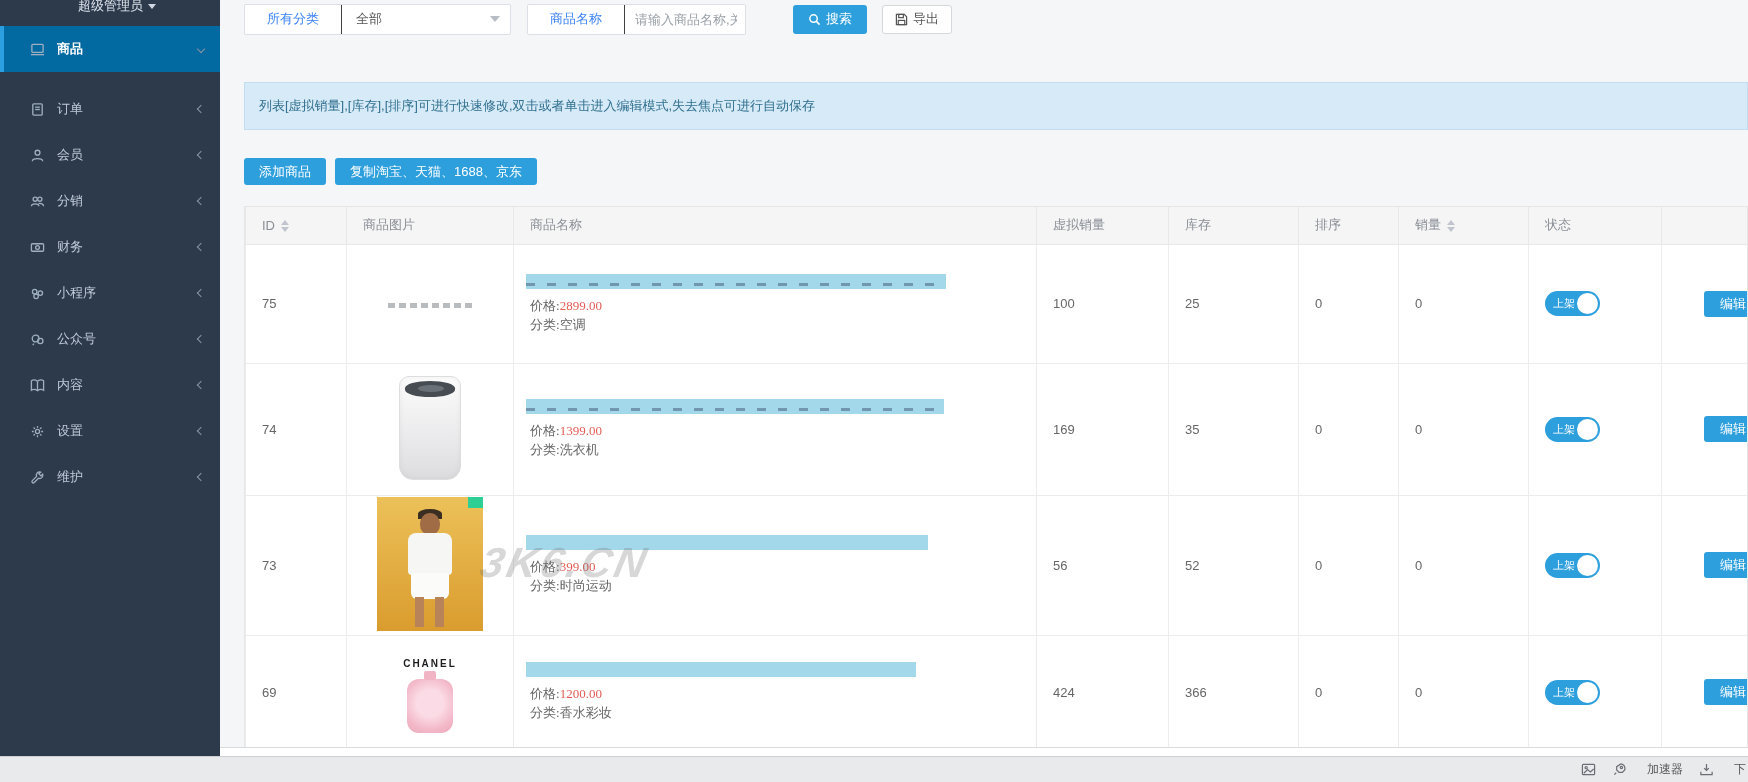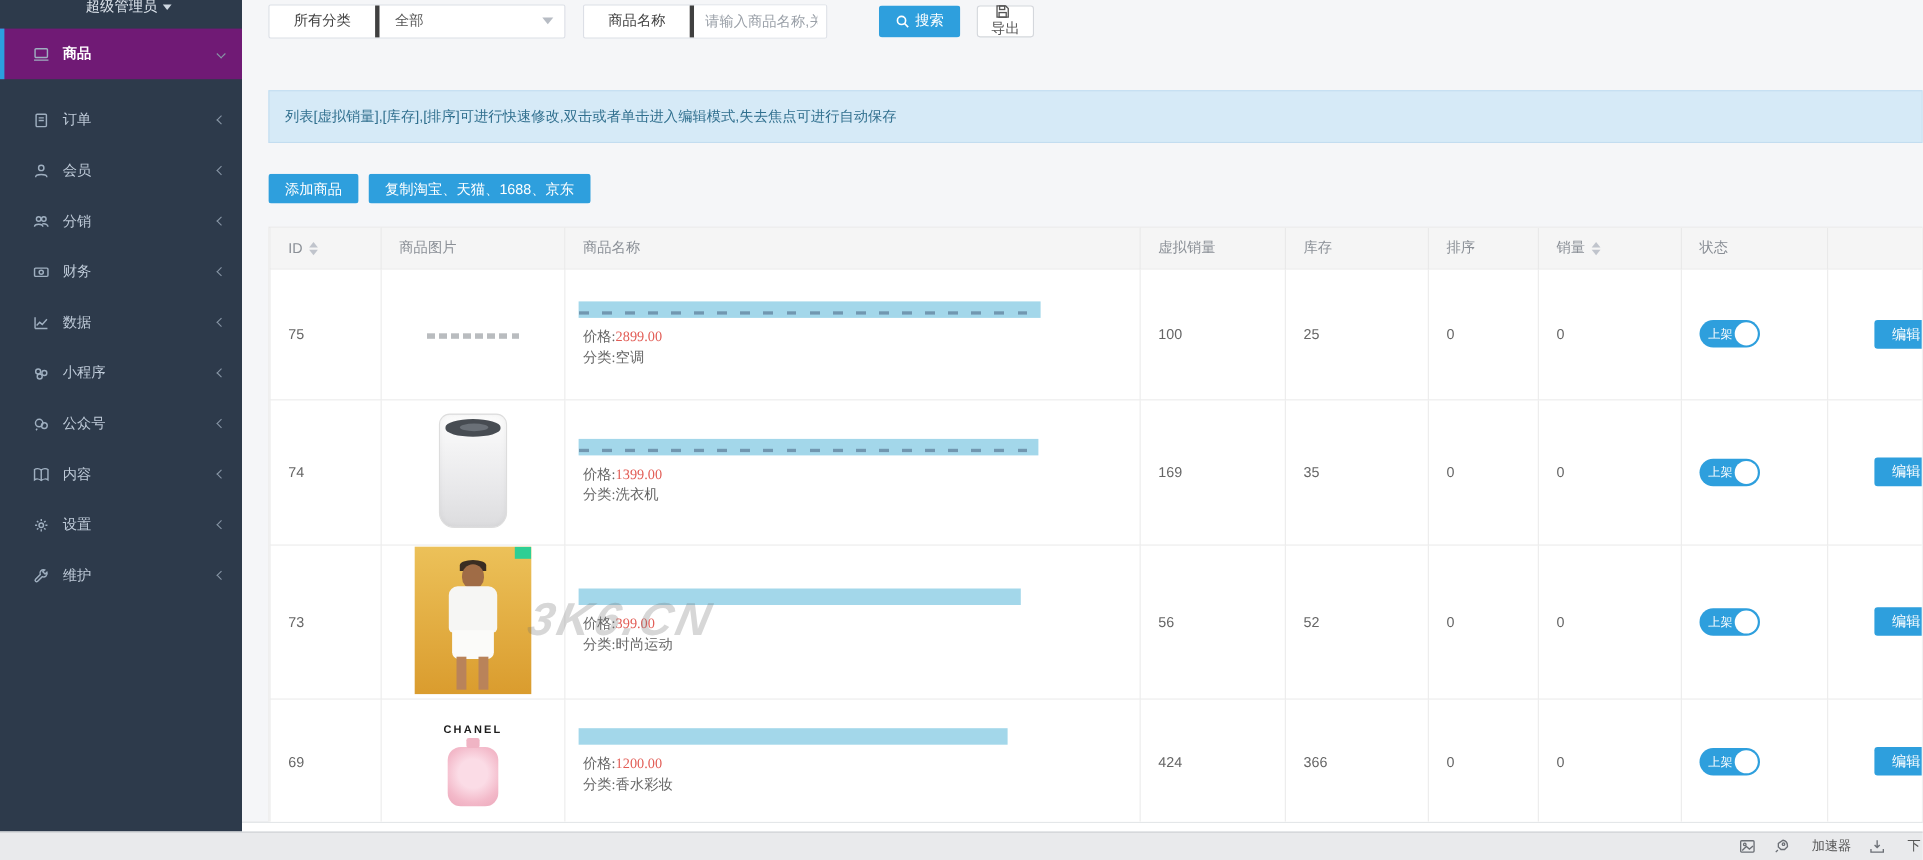--- a/index.html
+++ b/index.html
@@ -3,49 +3,49 @@
 <meta charset="utf-8">
 <style>
   * { margin:0; padding:0; box-sizing:border-box; }
   html,body { width:1748px; height:782px; overflow:hidden; }
   body { font-family:"Liberation Sans","DejaVu Sans",sans-serif; background:#f5f6f8; position:relative; font-size:13px; color:#666; }
 
   
   .sidebar { position:absolute; left:0; top:0; width:220px; height:756px; background:#2d3a4b; color:#bfcbd9; z-index:5; }
   .user-row { height:24px; margin-top:-6px; display:flex; align-items:center; padding-left:78px; color:#dfe6ee; font-size:13px; white-space:nowrap; }
   .user-caret { width:0;height:0;border-left:4px solid transparent;border-right:4px solid transparent;border-top:5px solid #cfd8e2; margin-left:5px; }
-  .menu-group-active { margin-top:8px; background:#701a75; border-left:4px solid #2b9fe0; }
+  .menu-group-active { margin-top:8px; background:#0369a1; border-left:4px solid #2b9fe0; }
   .side-item { height:46px; display:flex; align-items:center; padding:0 16px 0 30px; cursor:pointer; position:relative; }
   .menu-group-active .side-item { padding-left:26px; }
   .side-item .lbl { margin-left:12px; font-size:13px; }
   .side-item.parent .lbl { color:#fff; font-weight:bold; }
   .side-item .chev { margin-left:auto; }
   .chev { display:inline-block; width:6px; height:6px; border-style:solid; border-color:#8795a5; border-width:0 1.5px 1.5px 0; }
   .chev.down { transform:rotate(45deg); }
   .chev.left { transform:rotate(135deg); }
   .submenu .sub-item { height:32px; display:flex; align-items:center; padding-left:58px; font-size:13px; color:#bfcbd9; cursor:pointer; }
   .submenu .sub-item.active { color:#fff; font-weight:bold; }
   .submenu { padding-bottom:10px; }
   .side-list { margin-top:14px; }
   .icon-svg { width:15px; height:15px; stroke:#9fafc0; fill:none; stroke-width:1.4; flex:0 0 auto; }
 
   
   .content { position:absolute; left:220px; top:0; right:0; height:748px; background:#f5f6f8; border-bottom:1px solid #d9dbdf; overflow:hidden; }
 
   .filterbar { position:absolute; left:24px; top:3px; display:flex; align-items:center; height:32px; }
   .fgroup { display:flex; align-items:stretch; height:31px; background:#fff; border:1px solid #dcdfe6; border-radius:2px; }
-  .fgroup .flabel { display:flex; align-items:center; padding:4px 22px; color:#404040; border-right:4px solid #404040; white-space:nowrap; }
+  .fgroup .flabel { display:flex; align-items:center; padding:4px 22px; color:#3b82f6; border-right:1px solid #404040; white-space:nowrap; }
   .fselect { display:flex; align-items:center; width:168px; padding:0 10px 0 14px; color:#555; cursor:pointer; }
   .fselect .sel-caret { margin-left:auto; width:0;height:0;border-left:5px solid transparent;border-right:5px solid transparent;border-top:6px solid #b7bcc4; }
   .finput { border:none; outline:none; width:120px; padding:0 8px 0 10px; font-size:13px; color:#333; font-family:inherit; }
   .finput::placeholder { color:#9aa0a8; }
   .gap16 { width:16px; } .gap47 { width:47px; } .gap15 { width:15px; }
   .btn { display:inline-flex; align-items:center; justify-content:center; height:29px; border-radius:3px; font-size:13px; cursor:pointer; border:1px solid transparent; white-space:nowrap; font-family:inherit;text-align:right; }
   .btn-primary { background:#2e9fdd; color:#fff; padding:0 14px; }
-  .btn-plain { background:#fff; color:#555; border-color:#d4d7dc; padding:0 12px;flex-direction:column; }
+  .btn-plain { background:#fff; color:#555; border-color:#d4d7dc; padding:0 12px; }
   .btn .bicon { margin-right:5px; display:inline-flex; }
 
   .notice { position:absolute; left:24px; right:0; top:82px; height:48px; background:#d6eaf7; border:1px solid #c3ddf0; display:flex; align-items:center; padding-left:14px; color:#31708f; font-size:13px; }
 
   .action-row { position:absolute; left:24px; top:158px; display:flex; gap:9px; }
   .action-row .btn { height:27px; }
 
   
   .table-wrap { position:absolute; left:24px; top:206px; width:1504px; height:542px; overflow:hidden; background:#fff; border:1px solid #e6e6e6; }
   .tbl { width:1566px; border-collapse:collapse; table-layout:fixed; }
@@ -144,29 +144,20 @@
         </svg>
       <span class="lbl">分销</span>
         <span class="chev left"></span>
     </div>
     <div class="side-item">
       <svg class="icon-svg" viewBox="0 0 16 16">
           <rect x="1.5" y="4" width="13" height="8" rx="1"></rect>
           <circle cx="8" cy="8" r="2"></circle>
         </svg>
       <span class="lbl">财务</span>
-        <span class="chev left"></span>
-    </div>
-    <div class="side-item">
-      <svg class="icon-svg" viewBox="0 0 16 16">
-          <path d="M2 13.5 L2 2.5"></path>
-          <path d="M2 13.5 L14 13.5"></path>
-          <path d="M3.5 10.5 L6.5 7.5 L9 9.5 L13.5 4.5"></path>
-        </svg>
-      <span class="lbl">数据</span>
         <span class="chev left"></span>
     </div>
     <div class="side-item">
       <svg class="icon-svg" viewBox="0 0 16 16">
           <circle cx="5" cy="6" r="2.4"></circle>
           <circle cx="11" cy="7.5" r="2.4"></circle>
           <circle cx="6.5" cy="11" r="2.4"></circle>
         </svg>
       <span class="lbl">小程序</span>
         <span class="chev left"></span>

